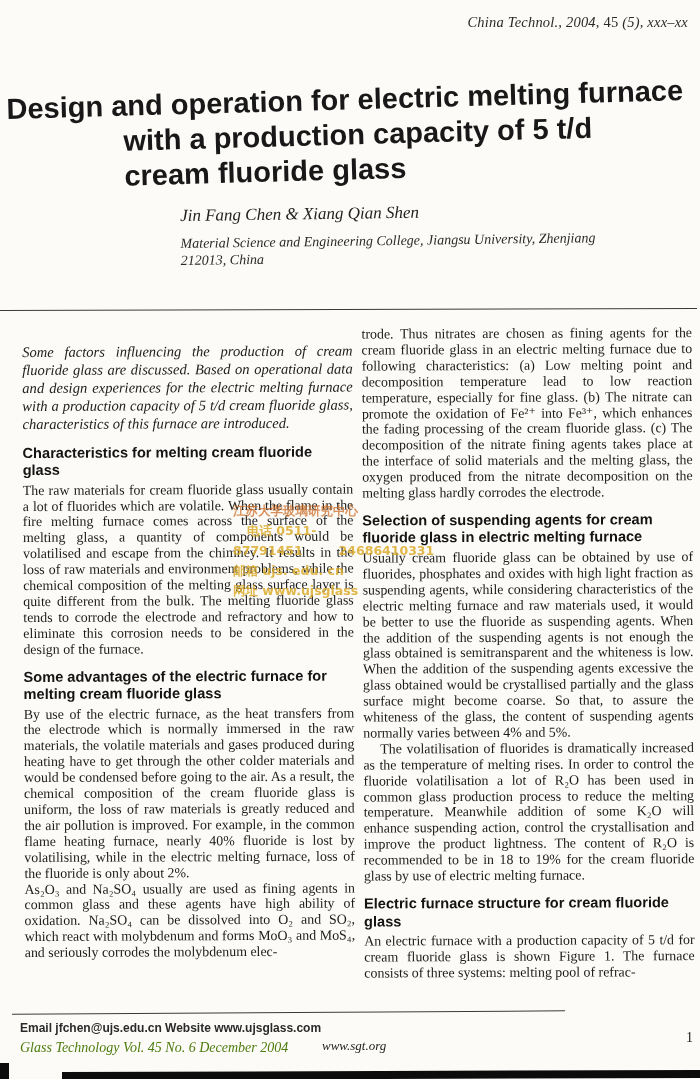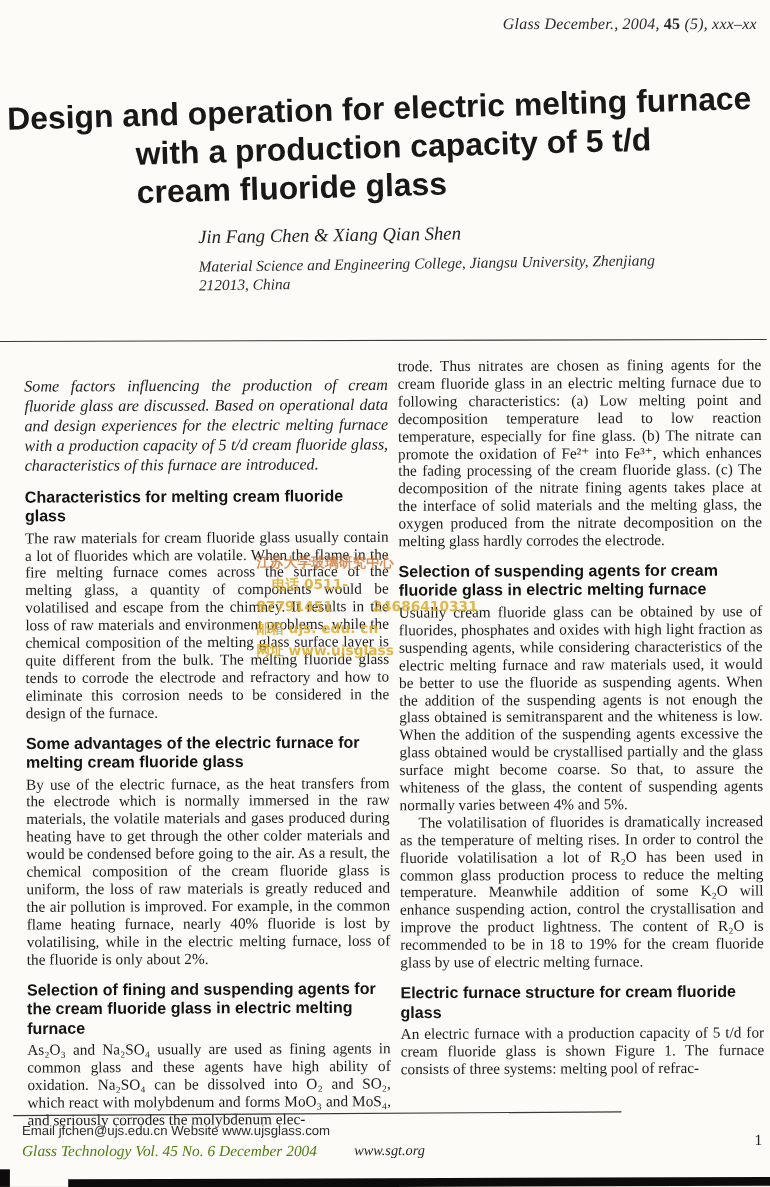--- a/index.html
+++ b/index.html
@@ -5,21 +5,21 @@
   html,body{margin:0;padding:0;background:#777;}
   .page{
     position:relative;width:700px;height:1079px;background:#fcfbf7;
     overflow:hidden;font-family:"Liberation Serif","DejaVu Serif",serif;color:#1c1c1c;
   }
   
   .journal-ref{
     position:absolute;top:14px;right:12px;font-style:italic;font-size:14.5px;
     color:#2a2a2a;letter-spacing:.2px;
   }
-  .journal-ref .vol{font-weight:bold;font-style:normal;}
+  .journal-ref .vol{font-weight:normal;font-style:normal;}
   
   .title-block{
     position:absolute;top:92px;left:6px;width:680px;
     font-family:"Liberation Sans","DejaVu Sans",sans-serif;font-weight:bold;
     font-size:29px;line-height:35px;color:#181818;
     transform:rotate(-1.6deg);transform-origin:left top;
   }
   .title-l1{white-space:nowrap;}
   .title-l2{padding-left:116px;white-space:nowrap;}
   .title-l3{padding-left:116px;white-space:nowrap;}
@@ -52,21 +52,21 @@
     font-size:13.9px;line-height:15.9px;text-align:justify;margin:0;color:#1c1c1c;
   }
   p.body.indent{text-indent:17px;}
   
   .footnote-rule{
     position:absolute;top:1012px;left:12px;width:553px;height:0;
     border-top:1.6px solid #3a3a3a;transform:rotate(-0.35deg);
   }
   .footnote{
     position:absolute;top:1021px;left:20px;
-    font-family:"Liberation Sans","DejaVu Sans",sans-serif;font-size:12px;color:#2a2a2a;
+    font-family:"Liberation Sans","DejaVu Sans",sans-serif;font-size:12px;color:#2a2a2a;font-weight:bold;
   }
   
   .footer-journal{
     position:absolute;top:1040px;left:20px;font-style:italic;font-size:14px;color:#4d7c0f;
   }
   .footer-site{
     position:absolute;top:1038px;left:322px;font-style:italic;font-size:13px;color:#222;
   }
   .footer-page{
     position:absolute;top:1030px;left:686px;font-size:14px;color:#222;
@@ -87,21 +87,21 @@
   }
   .scan-corner{
     position:absolute;left:0;bottom:0;width:9px;height:16px;background:#0c0c0c;
   }
 </style>
 </head>
 <body>
 
 <div class="page">
 
-  <div class="journal-ref"><span>Glass December., 2004, </span><span class="vol">45</span><span> (5), xxx–xx</span></div>
+  <div class="journal-ref"><span>China Technol., 2004, </span><span class="vol">45</span><span> (5), xxx–xx</span></div>
 
   <div class="title-block">
     <div class="title-l1">Design and operation for electric melting furnace</div>
     <div class="title-l2">with a production capacity of 5 t/d</div>
     <div class="title-l3">cream fluoride glass</div>
   </div>
 
   <div class="byline">
     <div class="authors">Jin Fang Chen &amp; Xiang Qian Shen</div>
     <div class="affiliation">Material Science and Engineering College, Jiangsu University, Zhenjiang 212013, China</div>
@@ -113,21 +113,20 @@
 
     <div class="col">
       <p class="abstract">Some factors influencing the production of cream fluoride glass are discussed. Based on operational data and design experiences for the electric melting furnace with a production capacity of 5 t/d cream fluoride glass, characteristics of this furnace are introduced.</p>
 
       <h3 class="sec">Characteristics for melting cream fluoride glass</h3>
       <p class="body">The raw materials for cream fluoride glass usually contain a lot of fluorides which are volatile. When the flame in the fire melting furnace comes across the surface of the melting glass, a quantity of components would be volatilised and escape from the chimney. It results in the loss of raw materials and environment problems, while the chemical composition of the melting glass surface layer is quite different from the bulk. The melting fluoride glass tends to corrode the electrode and refractory and how to eliminate this corrosion needs to be considered in the design of the furnace.</p>
 
       <h3 class="sec">Some advantages of the electric furnace for melting cream fluoride glass</h3>
       <p class="body">By use of the electric furnace, as the heat transfers from the electrode which is normally immersed in the raw materials, the volatile materials and gases produced during heating have to get through the other colder materials and would be condensed before going to the air. As a result, the chemical composition of the cream fluoride glass is uniform, the loss of raw materials is greatly reduced and the air pollution is improved. For example, in the common flame heating furnace, nearly 40% fluoride is lost by volatilising, while in the electric melting furnace, loss of the fluoride is only about 2%.</p>
 
-      <h3 class="sec">Selection of fining and suspending agents for the cream fluoride glass in electric melting furnace</h3>
       <p class="body">As₂O₃ and Na₂SO₄ usually are used as fining agents in common glass and these agents have high ability of oxidation. Na₂SO₄ can be dissolved into O₂ and SO₂, which react with molybdenum and forms MoO₃ and MoS₄, and seriously corrodes the molybdenum elec-</p>
     </div>
 
     <div class="col">
       <p class="body">trode. Thus nitrates are chosen as fining agents for the cream fluoride glass in an electric melting furnace due to following characteristics: (a) Low melting point and decomposition temperature lead to low reaction temperature, especially for fine glass. (b) The nitrate can promote the oxidation of Fe²⁺ into Fe³⁺, which enhances the fading processing of the cream fluoride glass. (c) The decomposition of the nitrate fining agents takes place at the interface of solid materials and the melting glass, the oxygen produced from the nitrate decomposition on the melting glass hardly corrodes the electrode.</p>
 
       <h3 class="sec">Selection of suspending agents for cream fluoride glass in electric melting furnace</h3>
       <p class="body">Usually cream fluoride glass can be obtained by use of fluorides, phosphates and oxides with high light fraction as suspending agents, while considering characteristics of the electric melting furnace and raw materials used, it would be better to use the fluoride as suspending agents. When the addition of the suspending agents is not enough the glass obtained is semitransparent and the whiteness is low. When the addition of the suspending agents excessive the glass obtained would be crystallised partially and the glass surface might become coarse. So that, to assure the whiteness of the glass, the content of suspending agents normally varies between 4% and 5%.</p>
       <p class="body indent">The volatilisation of fluorides is dramatically increased as the temperature of melting rises. In order to control the fluoride volatilisation a lot of R₂O has been used in common glass production process to reduce the melting temperature. Meanwhile addition of some K₂O will enhance suspending action, control the crystallisation and improve the product lightness. The content of R₂O is recommended to be in 18 to 19% for the cream fluoride glass by use of electric melting furnace.</p>
 

